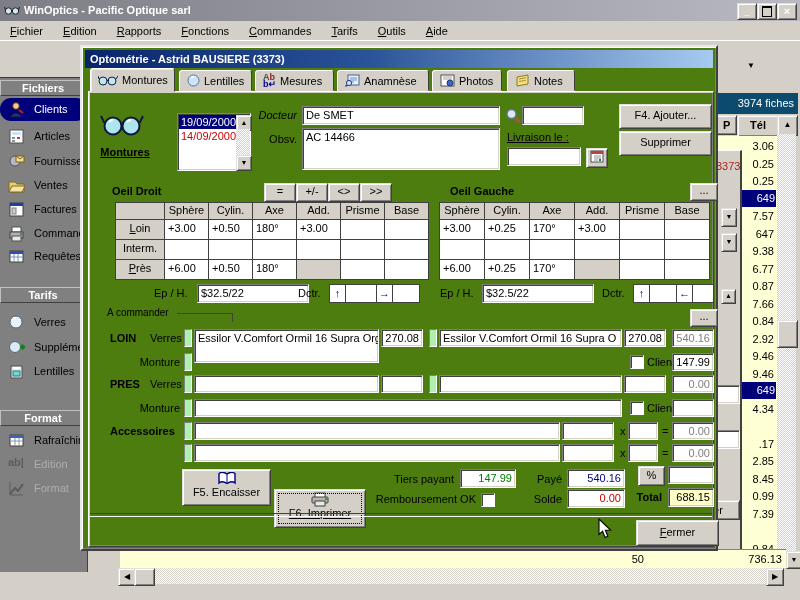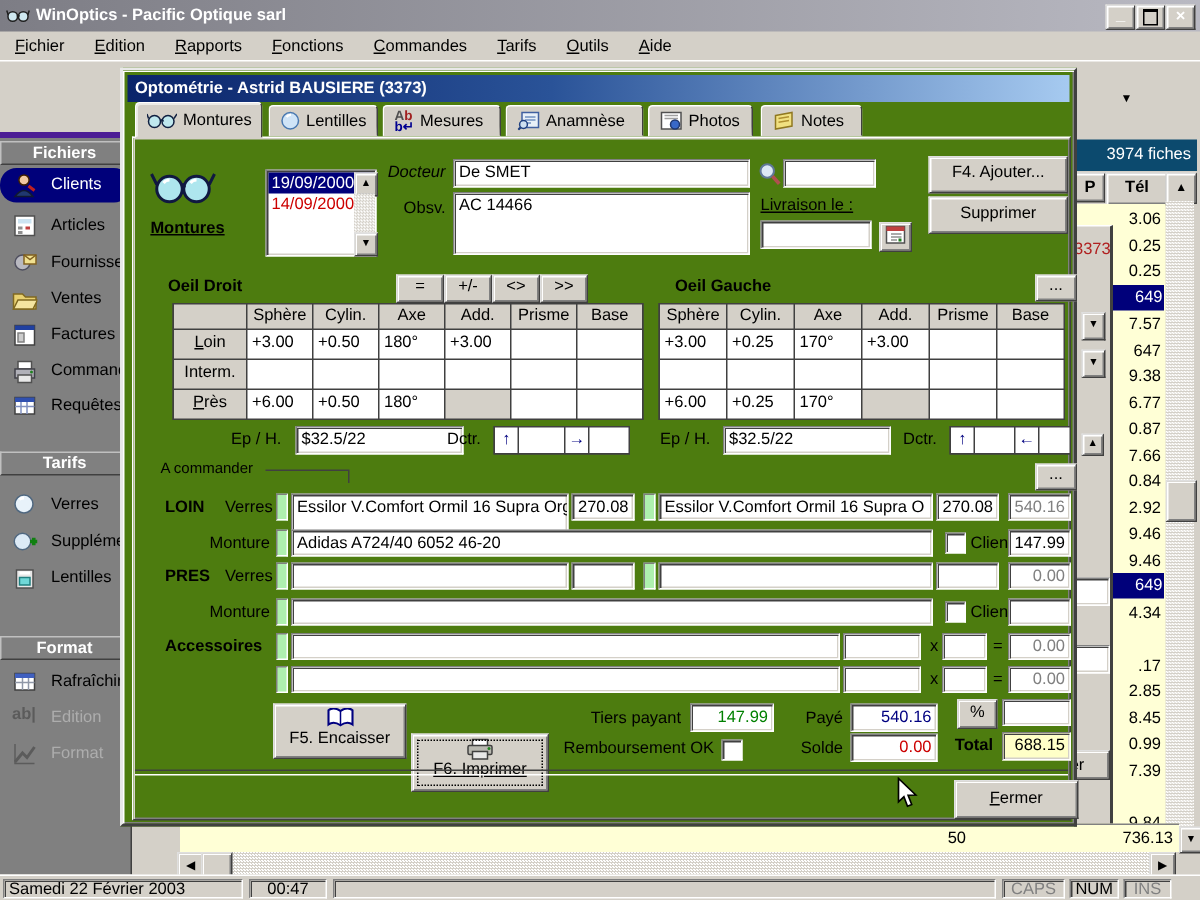--- a/index.html
+++ b/index.html
@@ -141,21 +141,21 @@
   <div class="abs" style="left:120px;top:549px;width:666px;height:18px;background:#ffffd6;border-top:1px solid #808080;">
     <span class="abs right nowrap" style="left:480px;top:3px;width:44px;">50</span>
     <span class="abs right nowrap" style="left:620px;top:3px;width:42px;">736.13</span>
   </div>
   <div class="abs btn center" style="left:786px;top:551px;width:14px;height:16px;font-size:7px;line-height:15px;">▼</div>
   <div class="abs dither" style="left:118px;top:568px;width:666px;height:16px;"></div>
   <div class="abs btn center" style="left:118px;top:568px;width:16px;height:16px;font-size:8px;line-height:15px;">◀</div>
   <div class="abs btn" style="left:134px;top:568px;width:19px;height:16px;"></div>
   <div class="abs btn center" style="left:766px;top:568px;width:16px;height:16px;font-size:8px;line-height:15px;">▶</div>
 
-  <div class="abs sidebar" style="left:0;top:88px;width:88px;height:495px;border-top:4px solid #4c1d95;border-right:1px solid #404040;box-sizing:border-box;">
+  <div class="abs sidebar" style="left:0;top:77px;width:88px;height:495px;border-top:1px solid #4c1d95;border-right:1px solid #404040;box-sizing:border-box;">
     <div class="abs sb-header" style="left:0;top:2px;width:86px;height:16px;box-sizing:border-box;">Fichiers</div>
 
     <div class="abs sb-item sel" style="left:0;top:20px;width:87px;height:23px;">
       <span class="abs" style="left:8px;top:3px;">
           <svg width="17" height="17" viewBox="0 0 17 17">
             <circle cx="8" cy="5" r="3.4" fill="#f0c8a0" stroke="#402000"></circle>
             <path d="M2 16 q6 -8 12 0 z" fill="#203870" stroke="#101830"></path>
             <path d="M11 9 l4 3" stroke="#c02020" stroke-width="2"></path>
           </svg>
         </span>
@@ -489,21 +489,20 @@
     <div class="abs greenbar" style="left:102px;top:282px;width:8px;height:18px;box-sizing:border-box;"></div>
     <div class="abs field" style="left:112px;top:282px;width:185px;height:34px;box-sizing:border-box;">Essilor V.Comfort Ormil 16 Supra Org</div>
     <div class="abs field right" style="left:299px;top:282px;width:42px;height:18px;box-sizing:border-box;">270.08</div>
     <div class="abs greenbar" style="left:347px;top:282px;width:8px;height:18px;box-sizing:border-box;"></div>
     <div class="abs field" style="left:357px;top:282px;width:183px;height:18px;box-sizing:border-box;">Essilor V.Comfort Ormil 16 Supra O</div>
     <div class="abs field right" style="left:542px;top:282px;width:42px;height:18px;box-sizing:border-box;">270.08</div>
     <div class="abs field right graytxt" style="left:590px;top:282px;width:42px;height:18px;box-sizing:border-box;">540.16</div>
 
     <span class="abs right" style="left:50px;top:309px;width:48px;">Monture</span>
     <div class="abs greenbar" style="left:102px;top:306px;width:8px;height:18px;box-sizing:border-box;"></div>
-    <div class="abs field" style="left:112px;top:306px;width:428px;height:18px;box-sizing:border-box;">Adidas A724/40 6052 46-20</div>
     <div class="abs cb" style="left:548px;top:308px;"></div>
     <span class="abs" style="left:565px;top:309px;">Client</span>
     <div class="abs field right" style="left:590px;top:306px;width:42px;height:18px;box-sizing:border-box;">147.99</div>
 
     <span class="abs bold" style="left:28px;top:331px;">PRES</span>
     <span class="abs" style="left:68px;top:331px;">Verres</span>
     <div class="abs greenbar" style="left:102px;top:328px;width:8px;height:18px;box-sizing:border-box;"></div>
     <div class="abs field" style="left:112px;top:328px;width:185px;height:18px;box-sizing:border-box;"></div>
     <div class="abs field right" style="left:299px;top:328px;width:42px;height:18px;box-sizing:border-box;"></div>
     <div class="abs greenbar" style="left:347px;top:328px;width:8px;height:18px;box-sizing:border-box;"></div>
@@ -570,22 +569,14 @@
     <div class="abs" style="left:8px;top:466px;width:622px;height:2px;border-top:1px solid #404040;border-bottom:1px solid #fff;"></div>
     <div class="abs btn center uf" style="left:554px;top:473px;width:81px;height:24px;line-height:22px;">Fermer</div>
   </div>
 
   <span class="abs" style="left:598px;top:518px;z-index:50;">
     <svg width="14" height="22" viewBox="0 0 14 22">
         <path d="M1 1 L1 16.5 L4.6 13.2 L7 19.5 L9.8 18.3 L7.4 12.2 L12.5 12 Z" fill="#fff" stroke="#000" stroke-width="1.1"></path>
       </svg>
   </span>
 
-  <div class="abs" style="left:0;top:583px;width:800px;height:17px;background:#d4d0c8;border-top:1px solid #fff;">
-    <div class="abs sunken nowrap" style="left:2px;top:2px;width:160px;height:13px;background:#d4d0c8;line-height:12px;padding-left:3px;box-sizing:border-box;">Samedi 22 Février 2003</div>
-    <div class="abs sunken center" style="left:166px;top:2px;width:52px;height:13px;background:#d4d0c8;line-height:12px;box-sizing:border-box;">00:47</div>
-    <div class="abs sunken" style="left:222px;top:2px;width:442px;height:13px;background:#d4d0c8;box-sizing:border-box;"></div>
-    <div class="abs sunken center graytxt" style="left:668px;top:2px;width:42px;height:13px;background:#d4d0c8;line-height:12px;box-sizing:border-box;">CAPS</div>
-    <div class="abs sunken center" style="left:713px;top:2px;width:33px;height:13px;background:#d4d0c8;line-height:12px;box-sizing:border-box;">NUM</div>
-    <div class="abs sunken center graytxt" style="left:749px;top:2px;width:32px;height:13px;background:#d4d0c8;line-height:12px;box-sizing:border-box;">INS</div>
-  </div>
 
 </div>
 
 </body></html>

